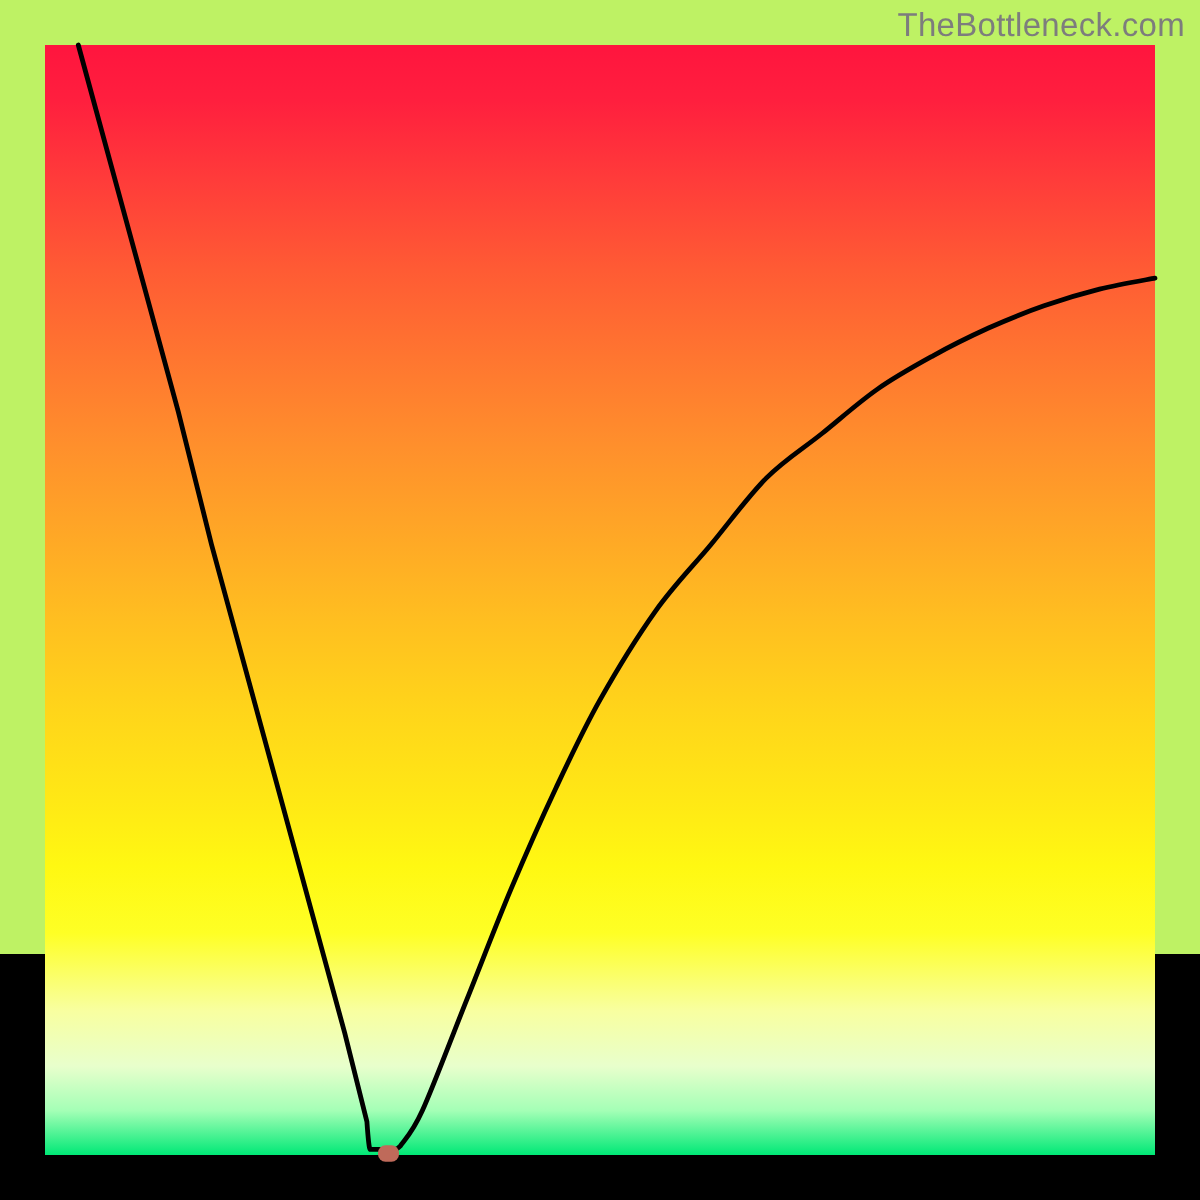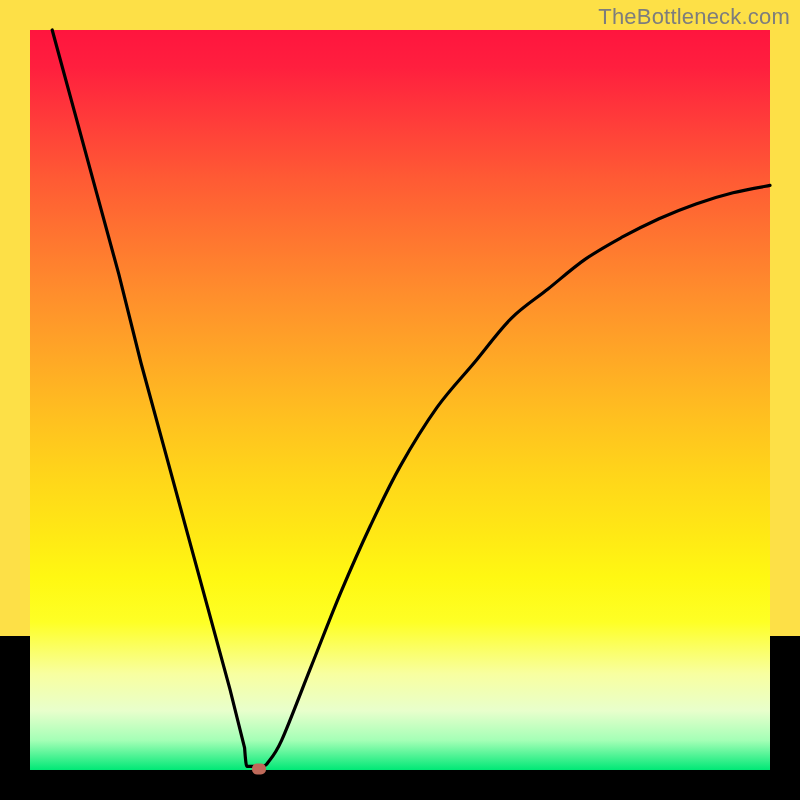--- a/index.html
+++ b/index.html
@@ -1,21 +1,21 @@
 <!DOCTYPE html>
 <html><head>
 <meta charset="utf-8">
 <style>
   * { margin: 0; padding: 0; box-sizing: border-box; }
   html, body { width: 800px; height: 800px; overflow: hidden; background: #000; }
   .frame {
     position: relative;
     width: 800px;
     height: 636px;
-    background: #fde047;
+    background: #bef264;
   }
   .plot-area {
     position: absolute;
     left: 30px;
     top: 30px;
     width: 740px;
     height: 740px;
     background: linear-gradient(to bottom,
       #ff153e 0%,
       #ff1f3e 5%,

